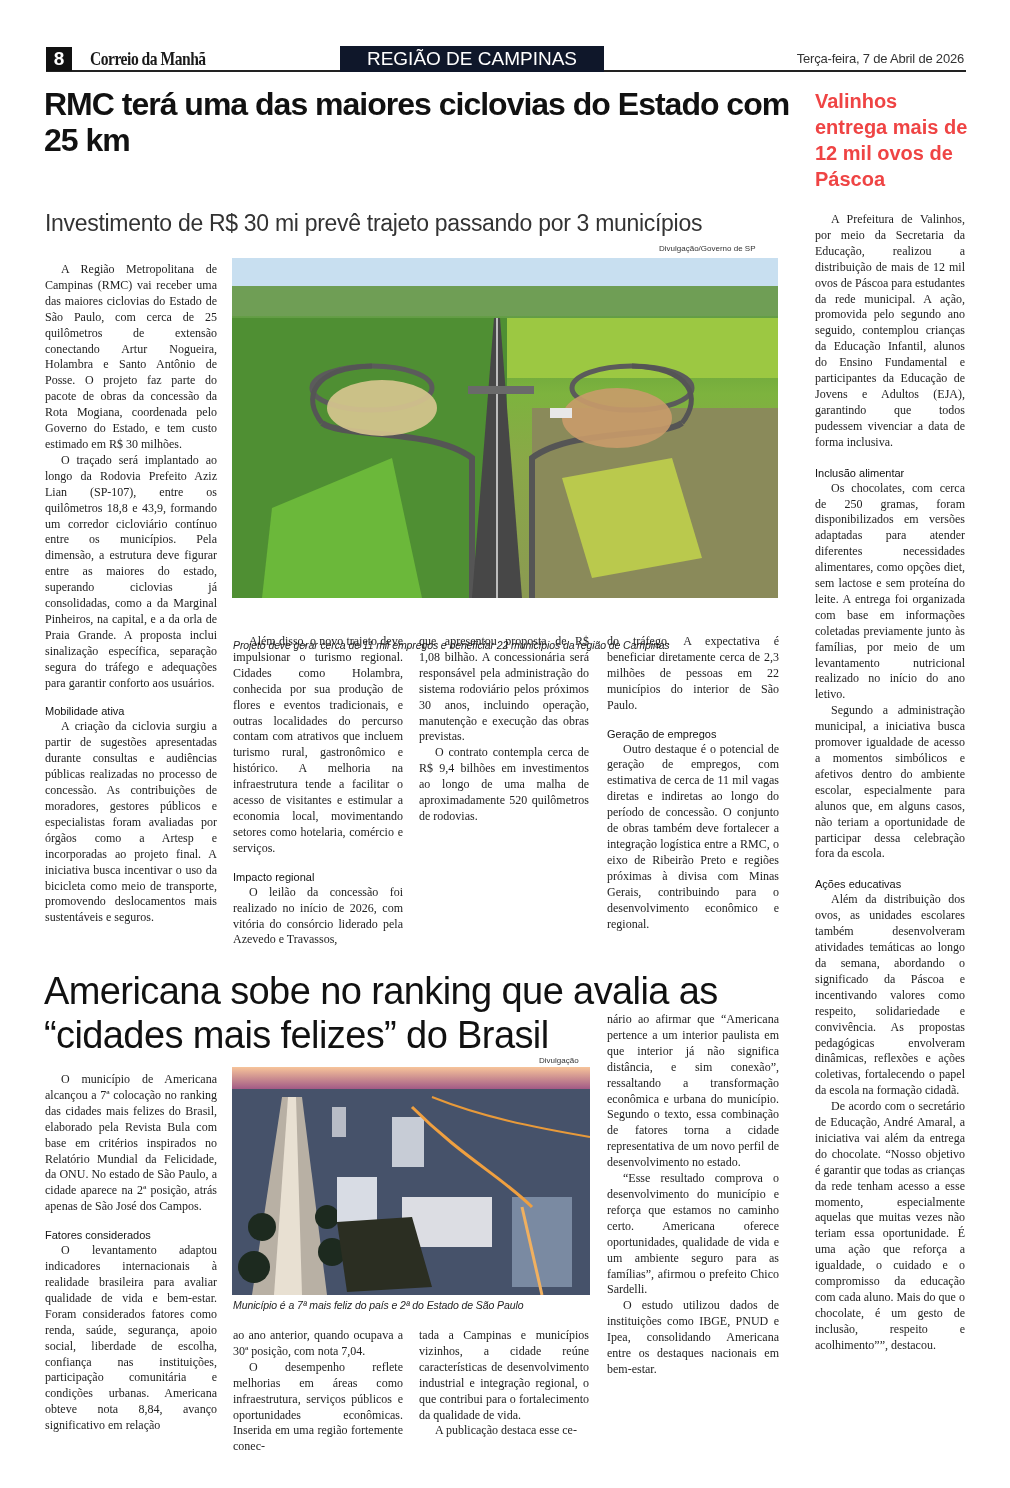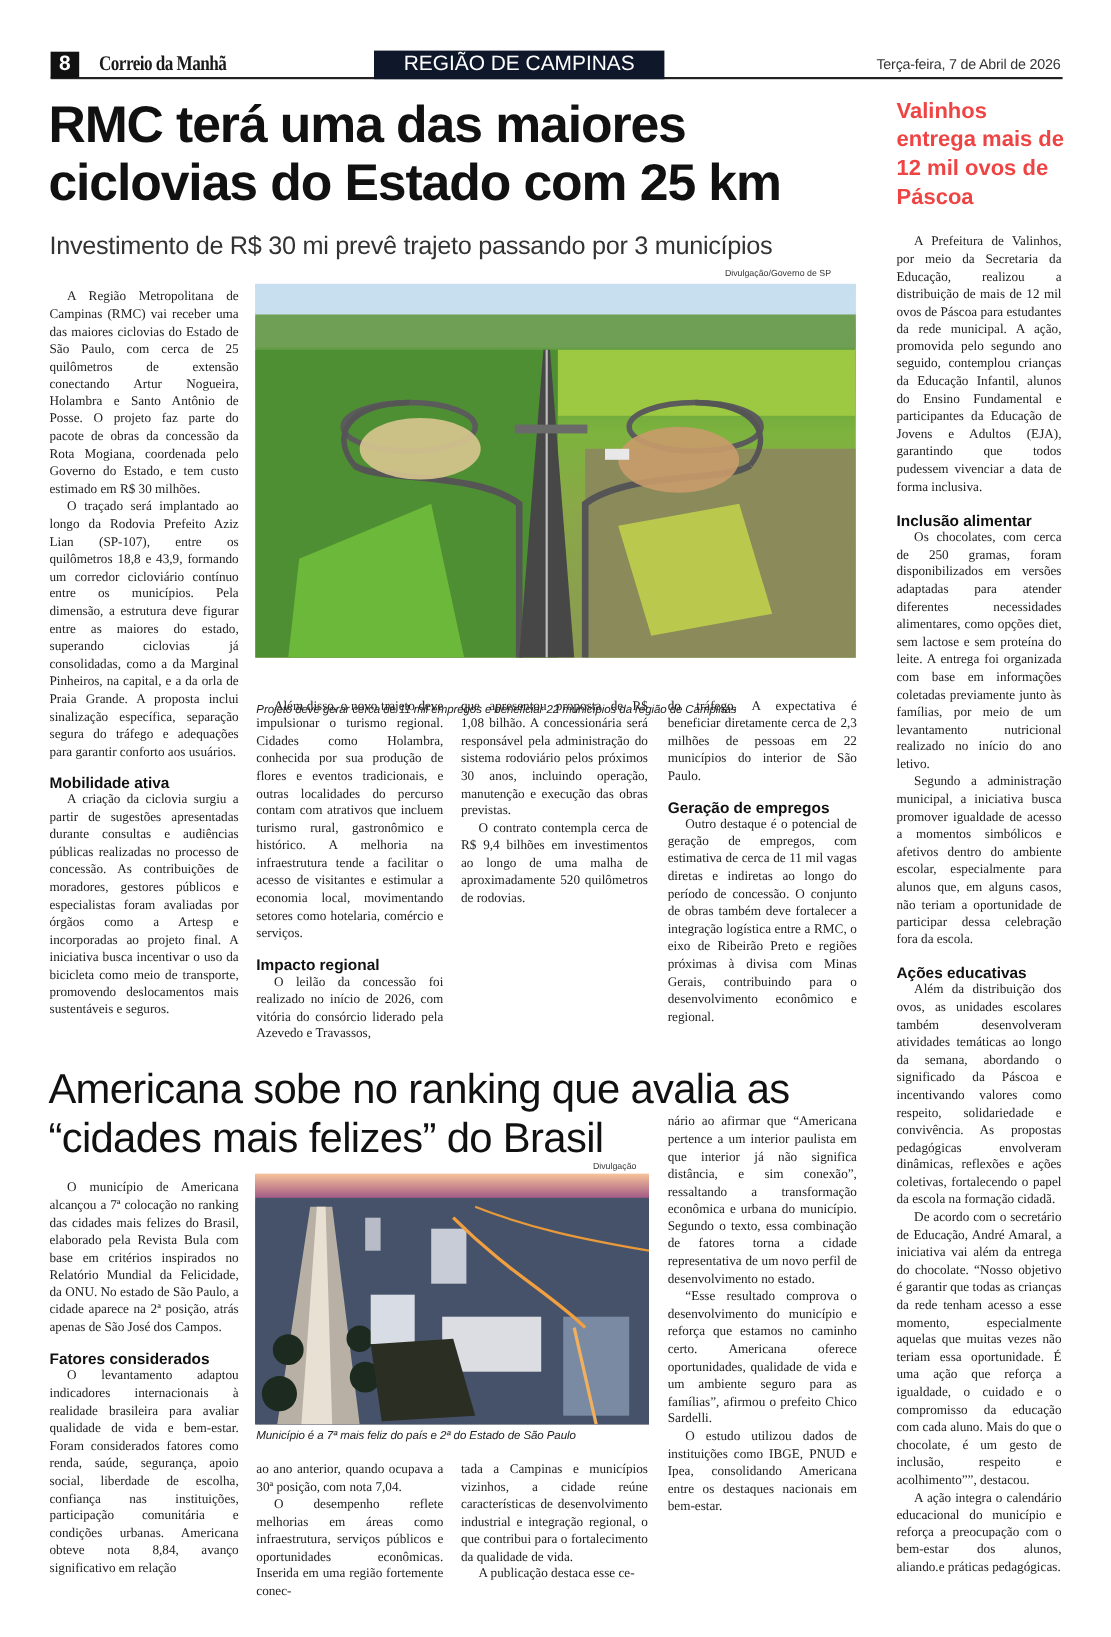--- a/index.html
+++ b/index.html
@@ -8,32 +8,32 @@
 
   
   .hdr { position: absolute; left: 46px; top: 44px; width: 920px; height: 28px; border-bottom: 2px solid #222; }
   .pg-num { position: absolute; left: 0; top: 3px; width: 26px; height: 24px; background: #111; color: #fff; font-family: "Liberation Sans", sans-serif; font-size: 19px; font-weight: bold; text-align: center; line-height: 24px; }
   .paper-name { position: absolute; left: 44px; top: 3px; font-family: "Liberation Serif", serif; font-size: 19px; font-weight: bold; letter-spacing: -0.6px; transform: scaleX(0.82); transform-origin: left; line-height: 24px; }
   .section-tag { position: absolute; left: 294px; top: 2px; width: 264px; height: 26px; background: #0f172a; color: #fff; font-family: "Liberation Sans", sans-serif; font-size: 19px; text-align: center; line-height: 26px; }
   .date { position: absolute; right: 2px; top: 7px; font-family: "Liberation Sans", sans-serif; font-size: 13px; color: #333; letter-spacing: -0.2px; }
 
   
   .h1 { position: absolute; font-family: "Liberation Sans", "DejaVu Sans", sans-serif; font-weight: 600; color: #111; letter-spacing: -1px; line-height: 1.13; }
-  .h1.main { left: 44px; top: 86px; font-size: 47px; width: 760px; }
+  .h1.main { left: 44px; top: 86px; font-size: 32px; width: 760px; }
   .sub { position: absolute; left: 45px; top: 210px; font-family: "Liberation Sans", sans-serif; font-size: 23px; font-weight: 300; color: #333; letter-spacing: -0.3px; }
   .credit { position: absolute; font-family: "Liberation Sans", sans-serif; font-size: 8px; color: #333; }
   .h1.second { left: 44px; top: 969px; font-size: 38px; width: 740px; font-weight: 500; letter-spacing: -0.6px; line-height: 1.17; }
 
   
   .side-h { position: absolute; left: 815px; top: 88px; width: 160px; font-family: "Liberation Sans", sans-serif; font-size: 20px; line-height: 1.3; color: #ef4444; }
 
   
   .col { position: absolute; font-size: 12px; line-height: 15.9px; text-align: justify; hyphens: auto; color: #222; }
   .col p { text-indent: 16px; }
-  .col h3 { font-family: "Liberation Sans", sans-serif; font-size: 14px; font-weight: bold; color: #111; margin-top: 12px; line-height: 16px; text-align: left; }
+  .col h3 { font-family: "Liberation Sans", sans-serif; font-size: 11px; font-weight: normal; color: #111; margin-top: 12px; line-height: 16px; text-align: left; }
   .col h3 + p { margin-top: 0; }
 
   
   .photo { position: absolute; overflow: hidden; }
   .caption { position: absolute; font-family: "Liberation Sans", sans-serif; font-style: italic; font-size: 10.5px; color: #222; white-space: nowrap; letter-spacing: -0.1px; }
 
   .photo-road { left: 232px; top: 258px; width: 546px; height: 340px;
     background: linear-gradient(180deg, #bfd9ec 0%, #cfe2ee 7%, #7fa86a 9%, #5b9a3a 20%, #7db33e 40%, #8aa848 60%, #8b9a52 100%); }
   .photo-city { left: 232px; top: 1067px; width: 358px; height: 228px;
     background: linear-gradient(180deg, #f2b48a 0%, #b06a8a 5%, #3b4a6a 14%, #4a5670 35%, #3a4558 60%, #2c3542 100%); }
@@ -159,14 +159,13 @@
 
 <h2 class="side-h">Valinhos entrega mais de 12 mil ovos de Páscoa</h2>
 <div class="col" style="left:815px; top:212px; width:150px;">
   <p>A Prefeitura de Valinhos, por meio da Secretaria da Educação, realizou a distribuição de mais de 12 mil ovos de Páscoa para estudantes da rede municipal. A ação, promovida pelo segundo ano seguido, contemplou crianças da Educação Infantil, alunos do Ensino Fundamental e participantes da Educação de Jovens e Adultos (EJA), garantindo que todos pudessem vivenciar a data de forma inclusiva.</p>
   <h3 style="margin-top:14px">Inclusão alimentar</h3>
   <p>Os chocolates, com cerca de 250 gramas, foram disponibilizados em versões adaptadas para atender diferentes necessidades alimentares, como opções diet, sem lactose e sem proteína do leite. A entrega foi organizada com base em informações coletadas previamente junto às famílias, por meio de um levantamento nutricional realizado no início do ano letivo.</p>
   <p>Segundo a administração municipal, a iniciativa busca promover igualdade de acesso a momentos simbólicos e afetivos dentro do ambiente escolar, especialmente para alunos que, em alguns casos, não teriam a oportunidade de participar dessa celebração fora da escola.</p>
   <h3 style="margin-top:14px">Ações educativas</h3>
   <p>Além da distribuição dos ovos, as unidades escolares também desenvolveram atividades temáticas ao longo da semana, abordando o significado da Páscoa e incentivando valores como respeito, solidariedade e convivência. As propostas pedagógicas envolveram dinâmicas, reflexões e ações coletivas, fortalecendo o papel da escola na formação cidadã.</p>
   <p>De acordo com o secretário de Educação, André Amaral, a iniciativa vai além da entrega do chocolate. “Nosso objetivo é garantir que todas as crianças da rede tenham acesso a esse momento, especialmente aquelas que muitas vezes não teriam essa oportunidade. É uma ação que reforça a igualdade, o cuidado e o compromisso da educação com cada aluno. Mais do que o chocolate, é um gesto de inclusão, respeito e acolhimento””, destacou.</p>
-  <p>A ação integra o calendário educacional do município e reforça a preocupação com o bem-estar dos alunos, aliando.e práticas pedagógicas.</p>
 </div>
 
 </body></html>

